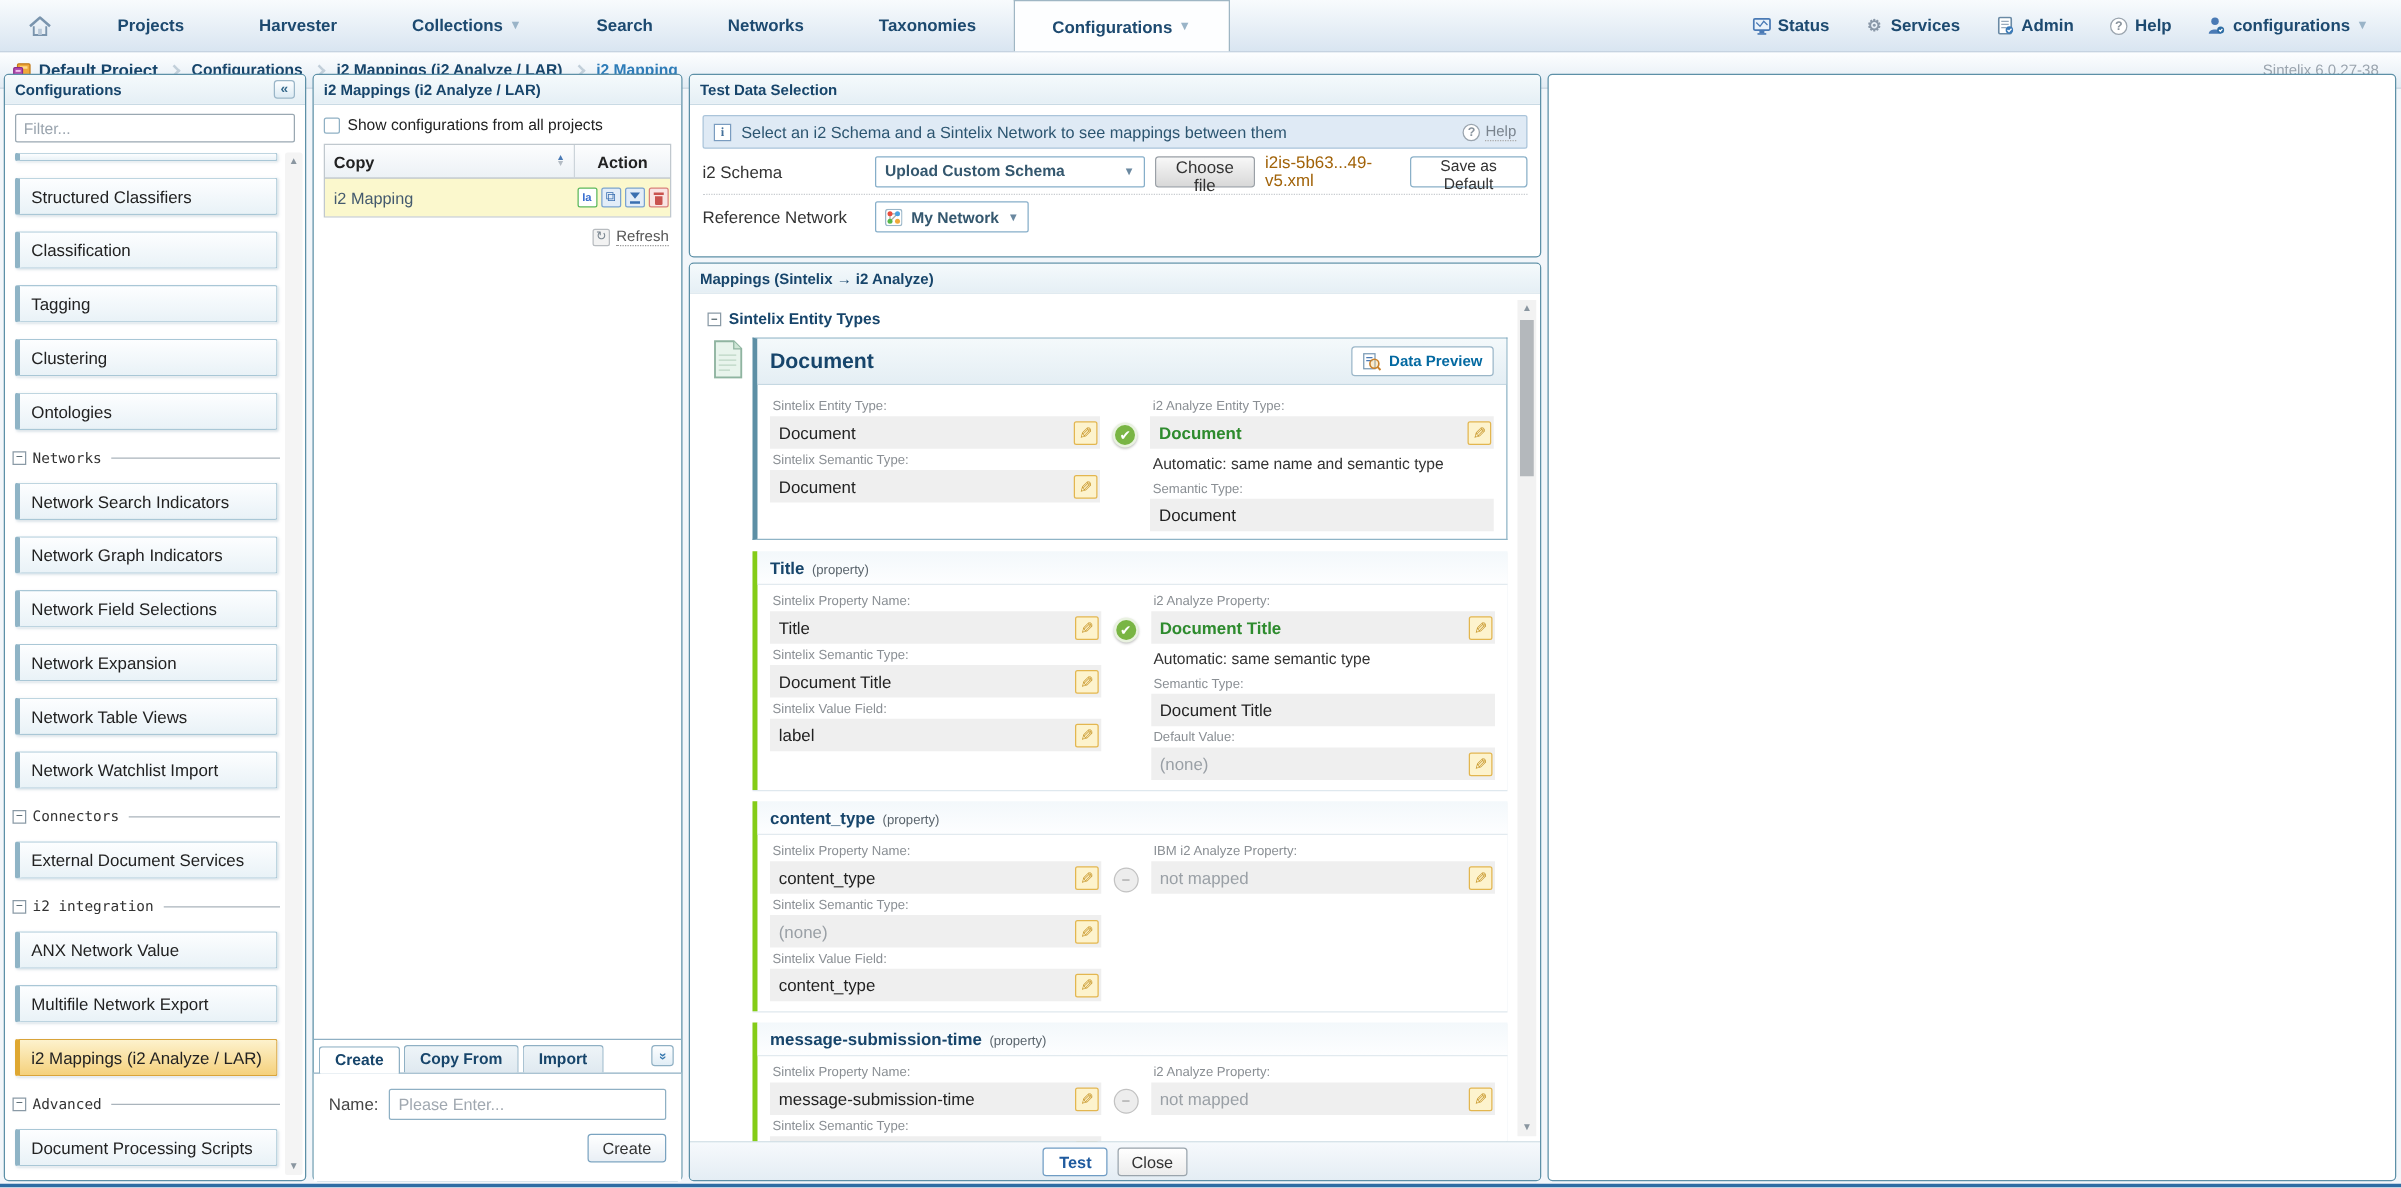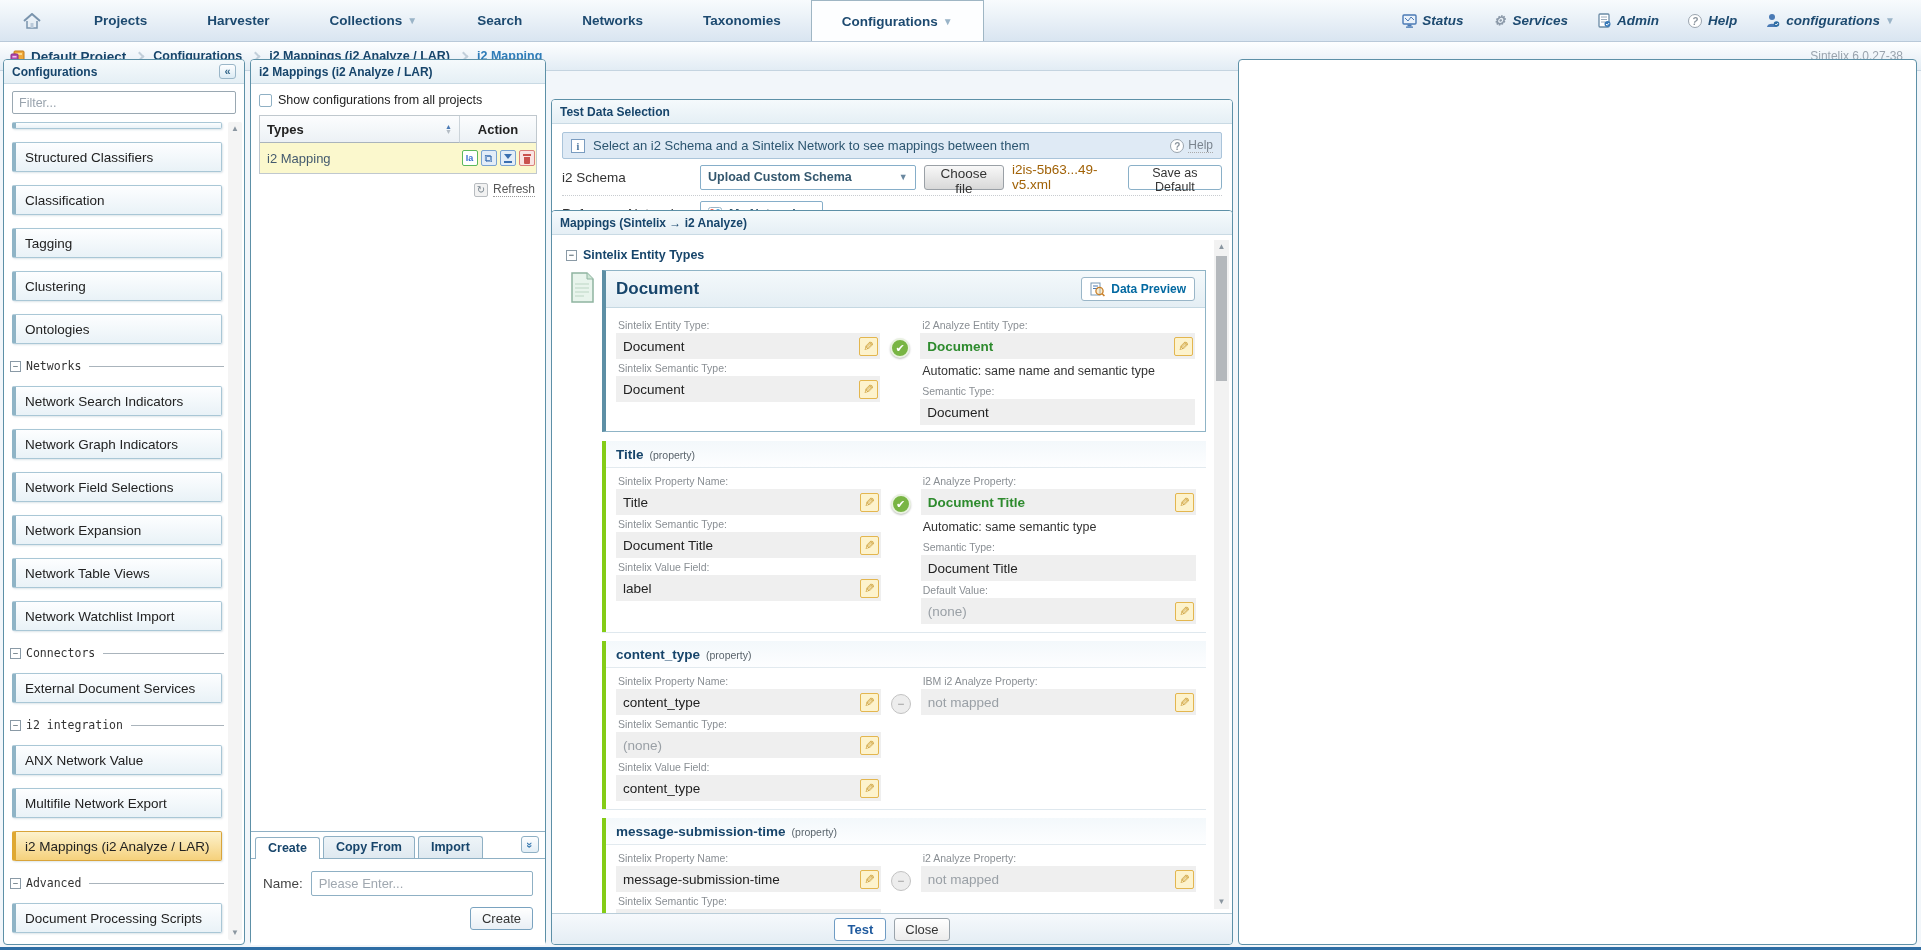--- a/index.html
+++ b/index.html
@@ -9,21 +9,21 @@
 
   
   .topnav { height:42px; background:linear-gradient(#f8fbfd,#d9e5f1); border-bottom:1px solid #b9c9d9;
             display:flex; align-items:stretch; }
   .home { width:64px; display:flex; align-items:center; justify-content:center; cursor:pointer; }
   .navitem { display:flex; align-items:center; padding:0 30px; font-size:13.5px; font-weight:bold;
              color:#1d4a70; cursor:pointer; white-space:nowrap; }
   .navitem .chev { font-size:10px; color:#9ab4c8; margin-left:5px; }
   .navitem.active { background:#fdfeff; border:1px solid #9fb6c4; border-bottom:none; }
   .nav-right { margin-left:auto; display:flex; align-items:center; gap:4px; padding-right:14px; }
-  .nav-right .navitem { padding:0 12px;font-style:italic; }
+  .nav-right .navitem { padding:0 12px; }
   .nico { display:inline-flex; width:16px; height:15px; margin-right:5px; align-items:center; justify-content:center; }
 
   
   .crumbbar { height:29px; background:linear-gradient(#fdfeff,#e2ecf4); border-bottom:1px solid #c5d4e0;
               display:flex; align-items:center; padding:0 10px; }
   .crumb { font-size:12.5px; font-weight:bold; color:#17456b; cursor:pointer; }
   .crumb.first { font-size:13.5px; margin-left:6px; }
   .crumb.last { color:#2e7cb8; }
   .csep { margin:0 10px; width:7px; height:7px; border-top:2px solid #c2cfda; border-right:2px solid #c2cfda;
           transform:rotate(45deg); }
@@ -108,21 +108,21 @@
   .namerow label { font-size:13.5px; color:#444; }
   .namerow input { flex:1; height:25px; border:1px solid #8fb0c4; border-radius:2px; padding:0 7px; font-size:13px;
                    font-family:"Liberation Sans",sans-serif; color:#333; }
   .namerow input::placeholder { color:#a0a8b0; }
   .createbtnrow { display:flex; justify-content:flex-end; margin-top:11px; }
   .btn { border:1px solid #7aa3c0; background:linear-gradient(#fff,#e9eff5); border-radius:3px; padding:3px 11px;
          font-size:13px; color:#333; cursor:pointer; font-family:"Liberation Sans",sans-serif; }
 
   
   .subpanel { position:absolute; left:0; right:0; background:#fff; border:1px solid #5d90a7; border-radius:4px; }
-  #testdata { top:0; height:147px;margin-top:40px; }
+  #testdata { top:0; height:147px; }
   .td-body { padding:8px 10px 0; }
   .infobar { height:27px; background:#dfeaf5; border:1px solid #aac4da; border-radius:2px; display:flex;
              align-items:center; padding:0 8px; gap:8px; }
   .iicon { width:14px; height:14px; border:1px solid #7a9cc0; background:#fff; color:#44709a; font-size:10px;
            font-weight:bold; font-family:"Liberation Serif",serif; text-align:center; line-height:13px; flex:none; }
   .infotext { font-size:13px; color:#2c5570; }
   .helplink { margin-left:auto; display:flex; align-items:center; gap:4px; cursor:pointer; }
   .qicon { width:14px; height:14px; border-radius:50%; border:1px solid #9aa4ae; color:#8a949e; font-size:10px;
            font-weight:bold; text-align:center; line-height:13px; background:#fff; }
   .helplink span.t { font-size:12px; color:#7a848e; border-bottom:1px dotted #aaa; }
@@ -351,21 +351,21 @@
   <div class="phead">
     <span>i2 Mappings (i2 Analyze / LAR)</span>
   </div>
   <div class="chkrow">
     <span class="chk"></span>
     <span>Show configurations from all projects</span>
   </div>
   <div class="cfgtable">
     <div class="trow">
       <div class="th name">
-        <span>Types</span>
+        <span>Copy</span>
         <span class="sorticon">
             <span class="a1">▲</span>
             <span class="a2">▼</span>
           </span>
       </div>
       <div class="th action">
         <span>Action</span>
       </div>
     </div>
     <div class="trow">

